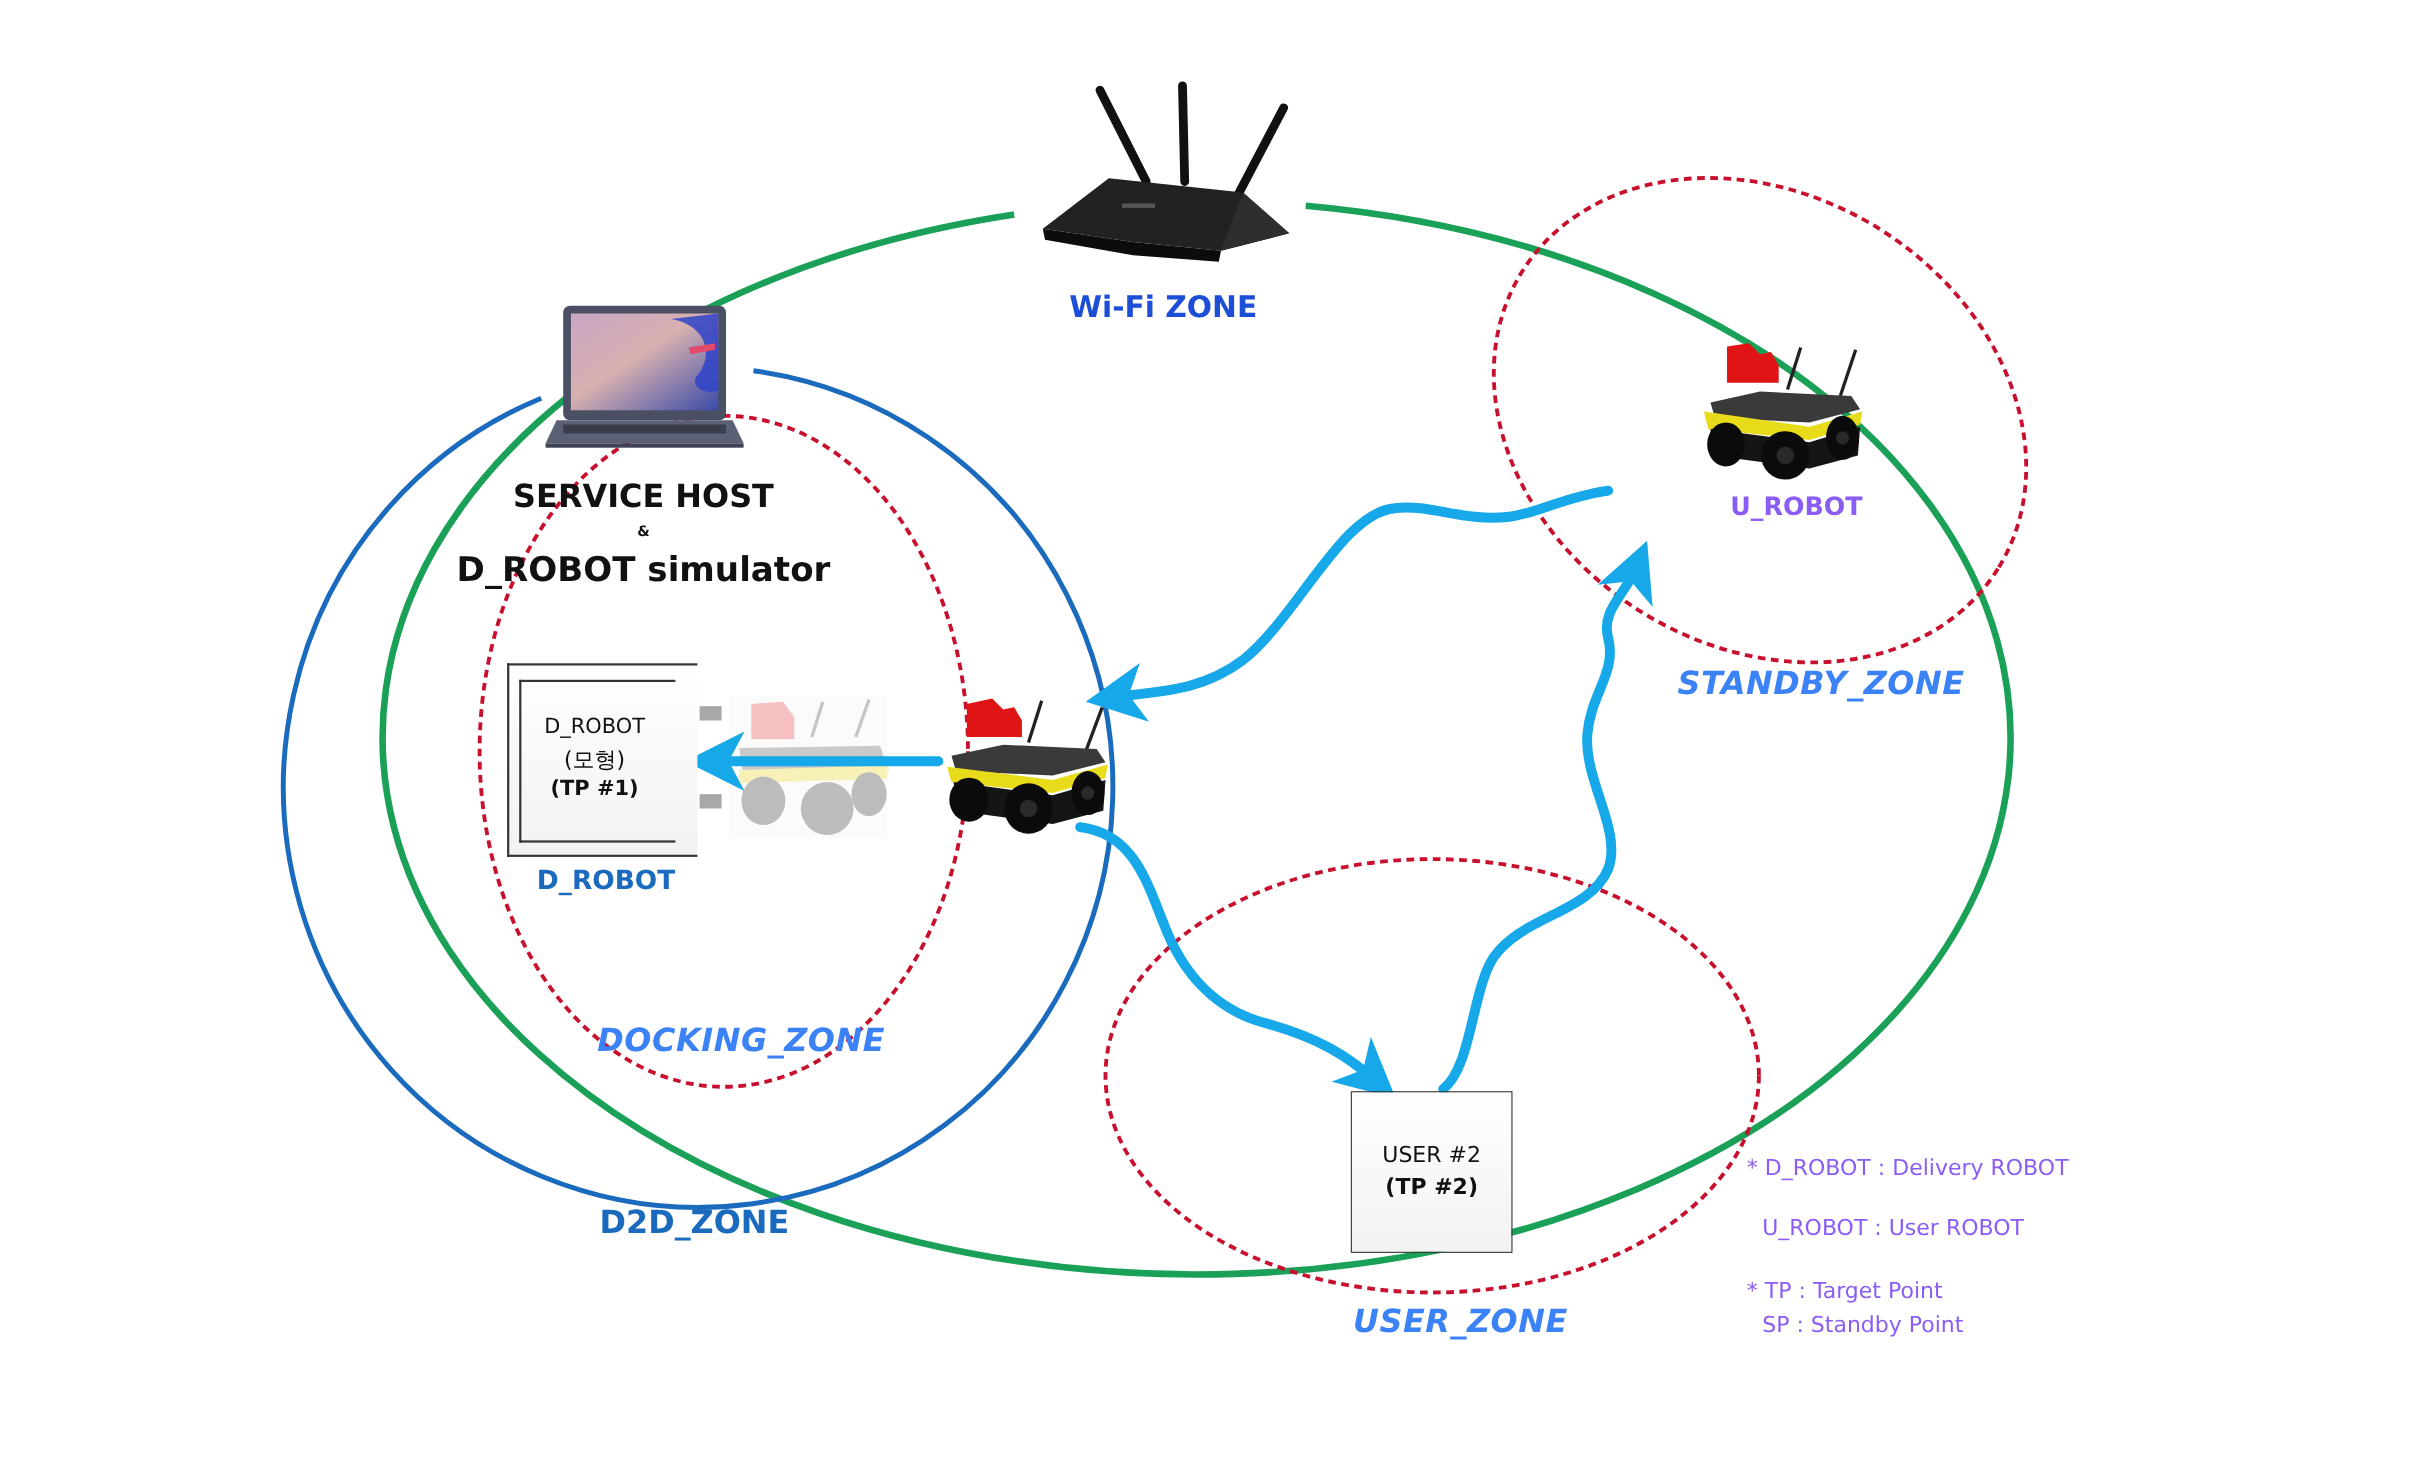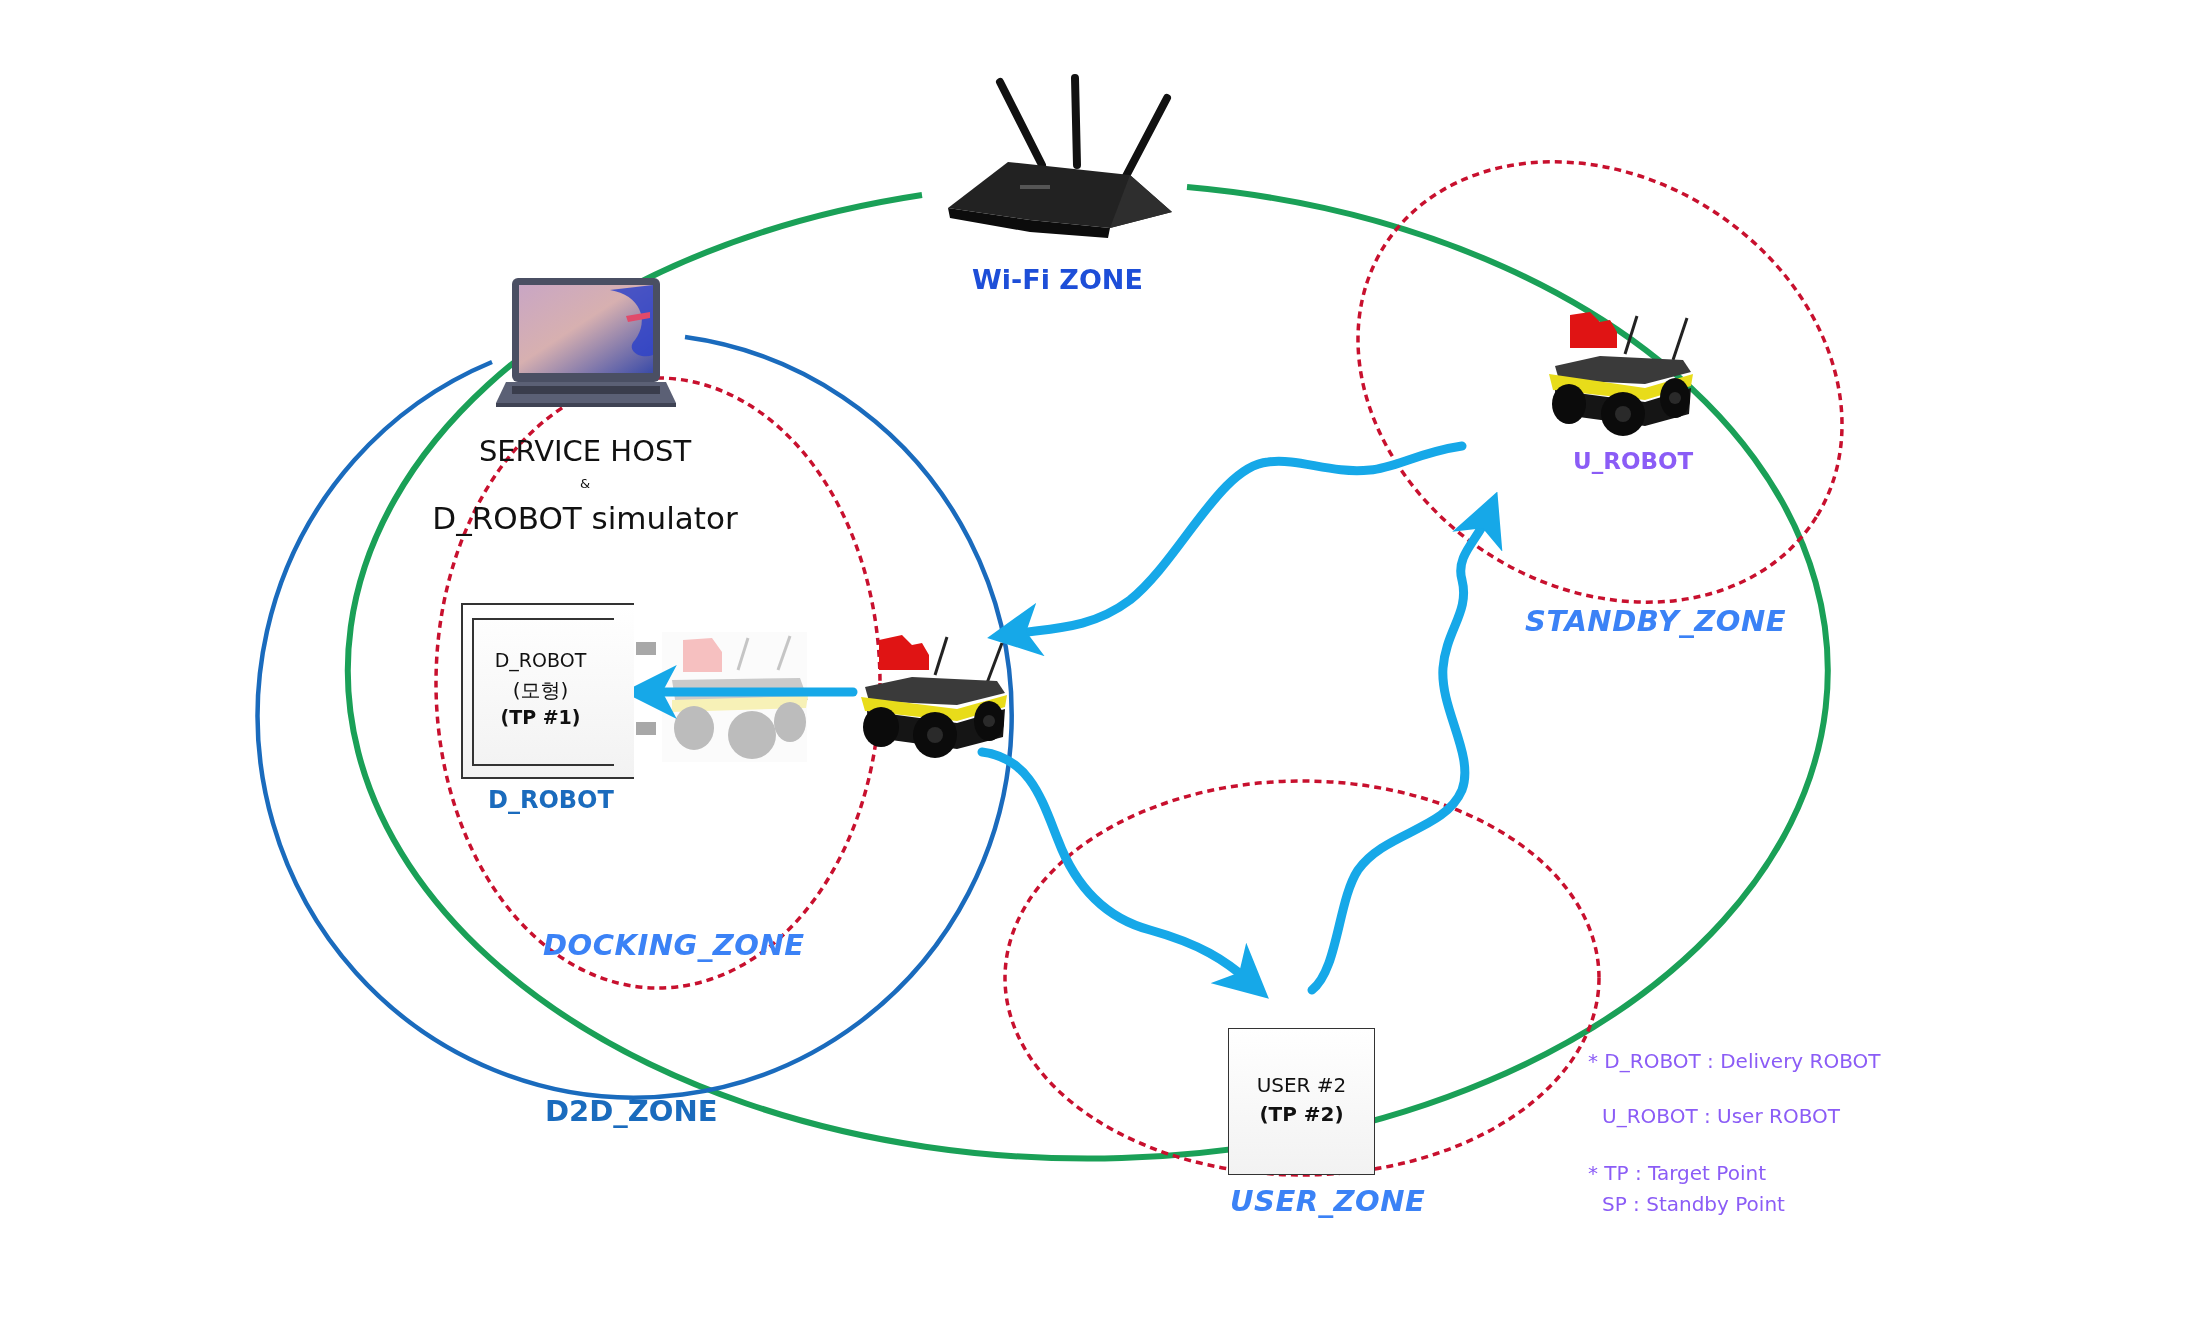--- a/index.html
+++ b/index.html
@@ -2,21 +2,21 @@
 <html><head>
 <meta charset="utf-8">
 <style>
   html, body { margin:0; padding:0; background:#ffffff; }
   body { width:2191px; height:1330px; position:relative; overflow:hidden; font-family:"Liberation Sans", "DejaVu Sans", sans-serif; }
   #stage { position:absolute; left:0; top:0; width:2191px; height:1330px; }
   .lbl { position:absolute; white-space:nowrap; font-family:"DejaVu Sans", "Liberation Sans", sans-serif; }
   .zone-red { color:#3b82f6; font-weight:bold; font-size:29px; letter-spacing:0.5px;font-style:italic; }
   .zone-blue { color:#1a6bbd; font-weight:bold; font-size:29px; }
   .zone-green { color:#1d4ed8; font-weight:bold; font-size:27px; }
-  .host { color:#111; font-weight:normal; text-align:center; }
+  .host { color:#111; font-weight:bold; text-align:center; }
   .box { position:absolute; background:linear-gradient(#ffffff, #f2f2f2); border:2px solid #333; }
   .box-text { position:absolute; width:100%; text-align:center; color:#111; font-family:"DejaVu Sans", sans-serif; }
   .legend { position:absolute; color:#8b5cf6; font-size:20px; font-family:"DejaVu Sans", sans-serif; line-height:31px; }
 </style>
 </head>
 <body>
 
 <div id="stage">
   <svg id="svg" width="2191" height="1330" viewBox="0 0 2191 1330" style="position:absolute;left:0;top:0">
     <defs>
@@ -131,21 +131,21 @@
   <div class="box" style="left:461px; top:603px; width:171px; height:172px; border-right:none;">
     <div style="position:absolute; left:9px; top:13px; width:140px; height:144px; border:2px solid #333; border-right:none;"></div>
     <div class="box-text" style="top:44px; left:-8px; font-size:19px;">D_ROBOT</div>
     <div class="box-text" style="top:72px; left:-8px; font-size:20px;">(모형)</div>
     <div class="box-text" style="top:101px; left:-8px; font-size:19px; font-weight:bold;">(TP #1)</div>
   </div>
   <div class="lbl zone-blue" style="left:488px; top:786px; font-size:24px;">D_ROBOT</div>
 
   <div class="lbl zone-blue" style="left:1573px; top:448px; font-size:23px; font-weight:bold; color:#8b5cf6;">U_ROBOT</div>
 
-  <div class="box" style="left:1228px; top:992px; width:145px; height:145px; border-width:1.5px;margin-top:36px;">
+  <div class="box" style="left:1228px; top:992px; width:145px; height:145px; border-width:1.5px;">
     <div class="box-text" style="top:44px; font-size:20px;">USER #2</div>
     <div class="box-text" style="top:73px; font-size:20px; font-weight:bold;">(TP #2)</div>
   </div>
 
   <div class="legend" style="left:1588px; top:1046px;">
     <div>* D_ROBOT : Delivery ROBOT</div>
     <div style="padding-left:14px;margin-top:24px;">U_ROBOT : User ROBOT</div>
     <div style="height:26px;"></div>
     <div>* TP : Target Point</div>
     <div style="padding-left:14px;">SP :  Standby Point</div>

